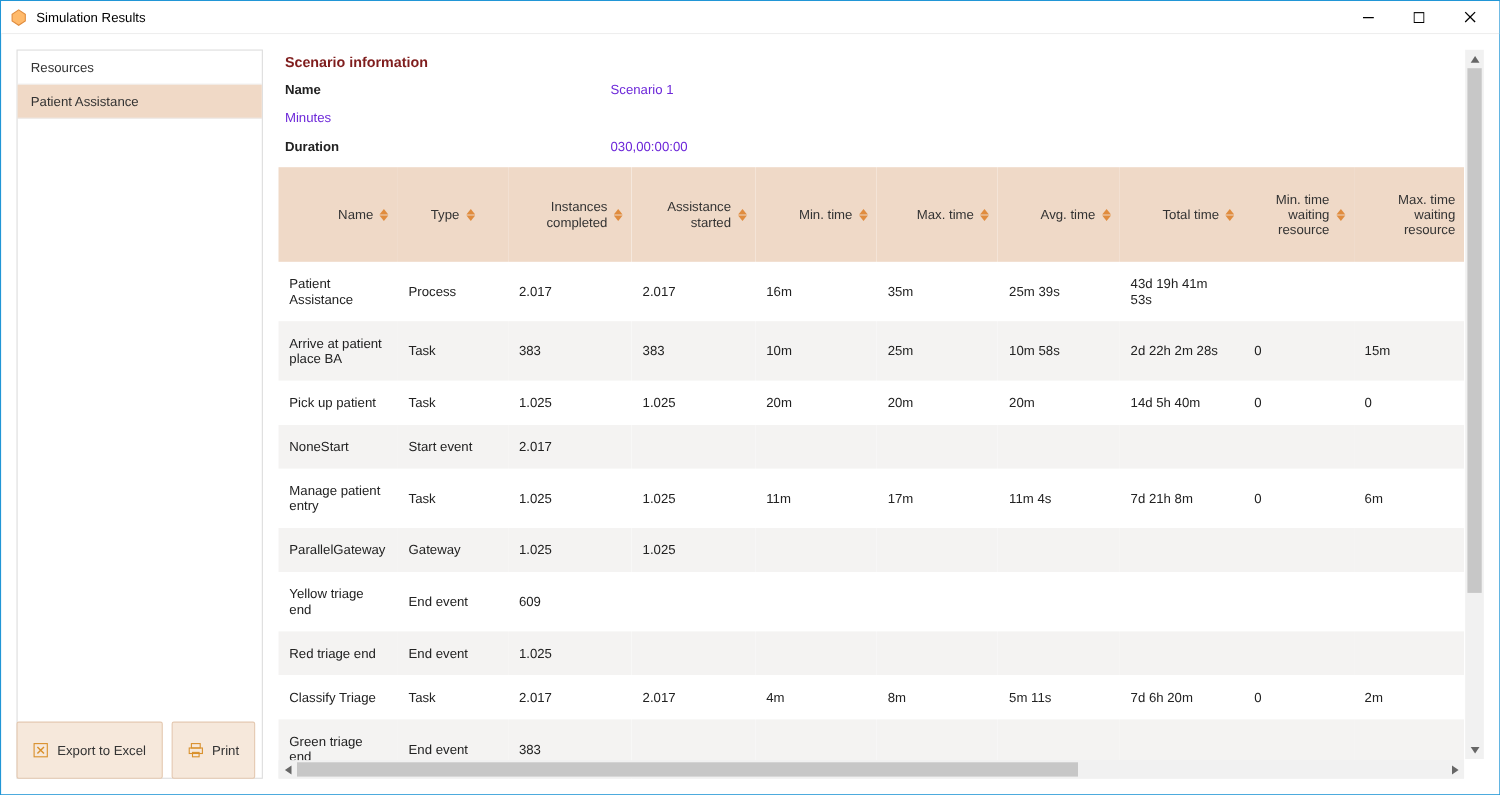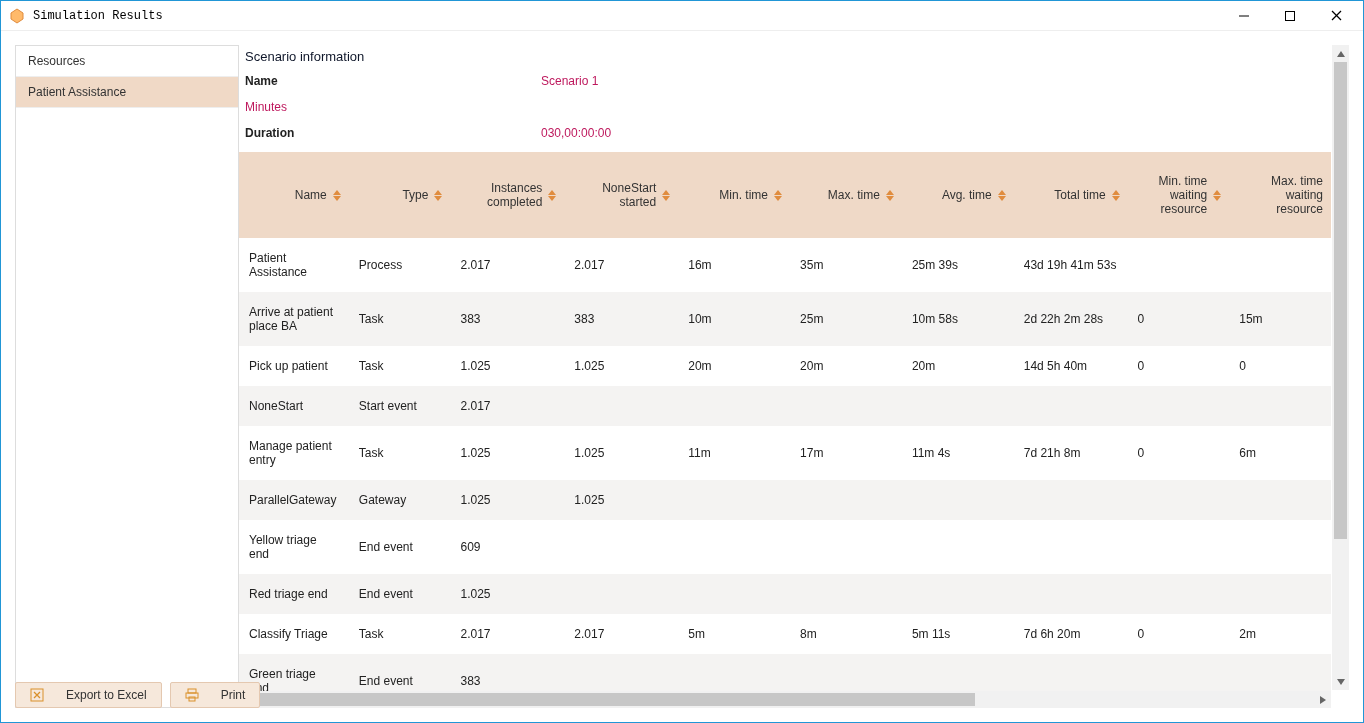--- a/index.html
+++ b/index.html
@@ -14,21 +14,20 @@
     position: relative;
     overflow: hidden;
   }
   .titlebar {
     height: 30px;
     display: flex;
     align-items: center;
     padding: 0 4px 0 8px;
     background: #fff;
     border-bottom: 1px solid #eee;
-    font-family: Liberation Mono, monospace;
   }
   .titlebar .app-icon {
     width: 16px; height: 16px;
     margin-right: 8px;
     display: inline-flex; align-items:center; justify-content:center;
     color: #f57c00;
   }
   .titlebar .title { flex: 0 0 auto; font-size: 12px; color: #000; }
   .titlebar .spacer { flex: 1; }
   .win-btn {
@@ -38,20 +37,21 @@
     font-size: 12px;
     color: #000;
     cursor: default;
   }
   .win-btn svg { display:block; }
   .content {
     position: absolute;
     top: 30px; left: 0; right: 0; bottom: 0;
     padding: 14px;
     display: flex;
+    gap: 14px;
   }
   .sidebar {
     width: 224px;
     border: 1px solid #ddd;
     background: #fff;
     display: flex;
     flex-direction: column;
   }
   .sidebar .item {
     padding: 8px 12px;
@@ -70,32 +70,32 @@
     position: relative;
   }
   .main-scroll {
     flex: 1;
     overflow: hidden;
     position: relative;
     padding-right: 18px; 
     padding-bottom: 18px; 
   }
   .section-title {
-    font-weight: 400;
+    font-weight: 700;
     font-size: 13px;
     margin: 4px 0 10px 6px;
-    color: #0f172a;
+    color: #7f1d1d;
   }
   .info-row {
     display: flex;
     margin: 0 0 12px 6px;
     font-size: 12px;
   }
   .info-row .label { width: 296px; font-weight: 600; color: #222; }
-  .info-row .value { color: #be185d; }
+  .info-row .value { color: #6d28d9; }
   .table-wrap {
     margin-top: 10px;
     width: 100%;
   }
   table {
     border-collapse: collapse;
     width: 100%;
     table-layout: fixed;
   }
   thead th {
@@ -103,21 +103,21 @@
     font-weight: 400;
     color: #333;
     font-size: 12px;
     padding: 22px 8px;
     text-align: right;
     position: relative;
     white-space: normal;
   }
   thead th .th-inner { display:inline-flex; align-items:center; gap:6px; justify-content:flex-end;}
   thead th.left .th-inner { justify-content:flex-start; }
-  thead th.left { text-align: right; }
+  thead th.left { text-align: center; }
   .sort-icon {
     display:inline-flex; flex-direction:column; line-height:0; gap:1px;
   }
   .sort-icon .up,.sort-icon .down{
     width:0;height:0;border-left:4px solid transparent;border-right:4px solid transparent;
   }
   .sort-icon .up{ border-bottom:5px solid #e08c3e; }
   .sort-icon .down{ border-top:5px solid #e08c3e; }
   tbody td {
     padding: 13px 10px;
@@ -152,22 +152,22 @@
   .hscroll .thumb { position:absolute; top:2px; bottom:2px; left:0; width:68%; background:#c7c7c7; }
   .arrow svg { display:block; }
   .footer {
     position: absolute;
     left: 14px; bottom: 14px;
     display: flex; gap: 8px;
   }
   .btn {
     border: 1px solid #e4c8b0;
     background: #f6e8db;
-    padding: 5px 14px;
-    display: inline-flex; align-items:center; gap:22px;
+    padding: 18px 14px;
+    display: inline-flex; align-items:center; gap:8px;
     font-size: 12px;
     color: #333;
     cursor: default;
     border-radius: 2px;
   }
   .btn svg { display:block; }
   col.c-name { width: 108px; }
   col.c-type { width: 100px; }
   col.c-num  { width: 112px; }
   col.c-time { width: 110px; }
@@ -257,21 +257,21 @@
                     </span>
                   </span></th>
                 <th><span class="th-inner">
                     <span>Instances completed</span>
                     <span class="sort-icon">
                       <span class="up"></span>
                       <span class="down"></span>
                     </span>
                   </span></th>
                 <th><span class="th-inner">
-                    <span>NoneStart started</span>
+                    <span>Assistance started</span>
                     <span class="sort-icon">
                       <span class="up"></span>
                       <span class="down"></span>
                     </span>
                   </span></th>
                 <th><span class="th-inner">
                     <span>Min. time</span>
                     <span class="sort-icon">
                       <span class="up"></span>
                       <span class="down"></span>
@@ -405,21 +405,21 @@
                 <td></td>
                 <td></td>
                 <td></td>
                 <td></td>
               </tr>
               <tr>
                 <td>Classify Triage</td>
                 <td>Task</td>
                 <td>2.017</td>
                 <td>2.017</td>
-                <td>5m</td>
+                <td>4m</td>
                 <td>8m</td>
                 <td>5m 11s</td>
                 <td>7d 6h 20m</td>
                 <td>0</td>
                 <td>2m</td>
               </tr>
               <tr>
                 <td>Green triage end</td>
                 <td>End event</td>
                 <td>383</td>

